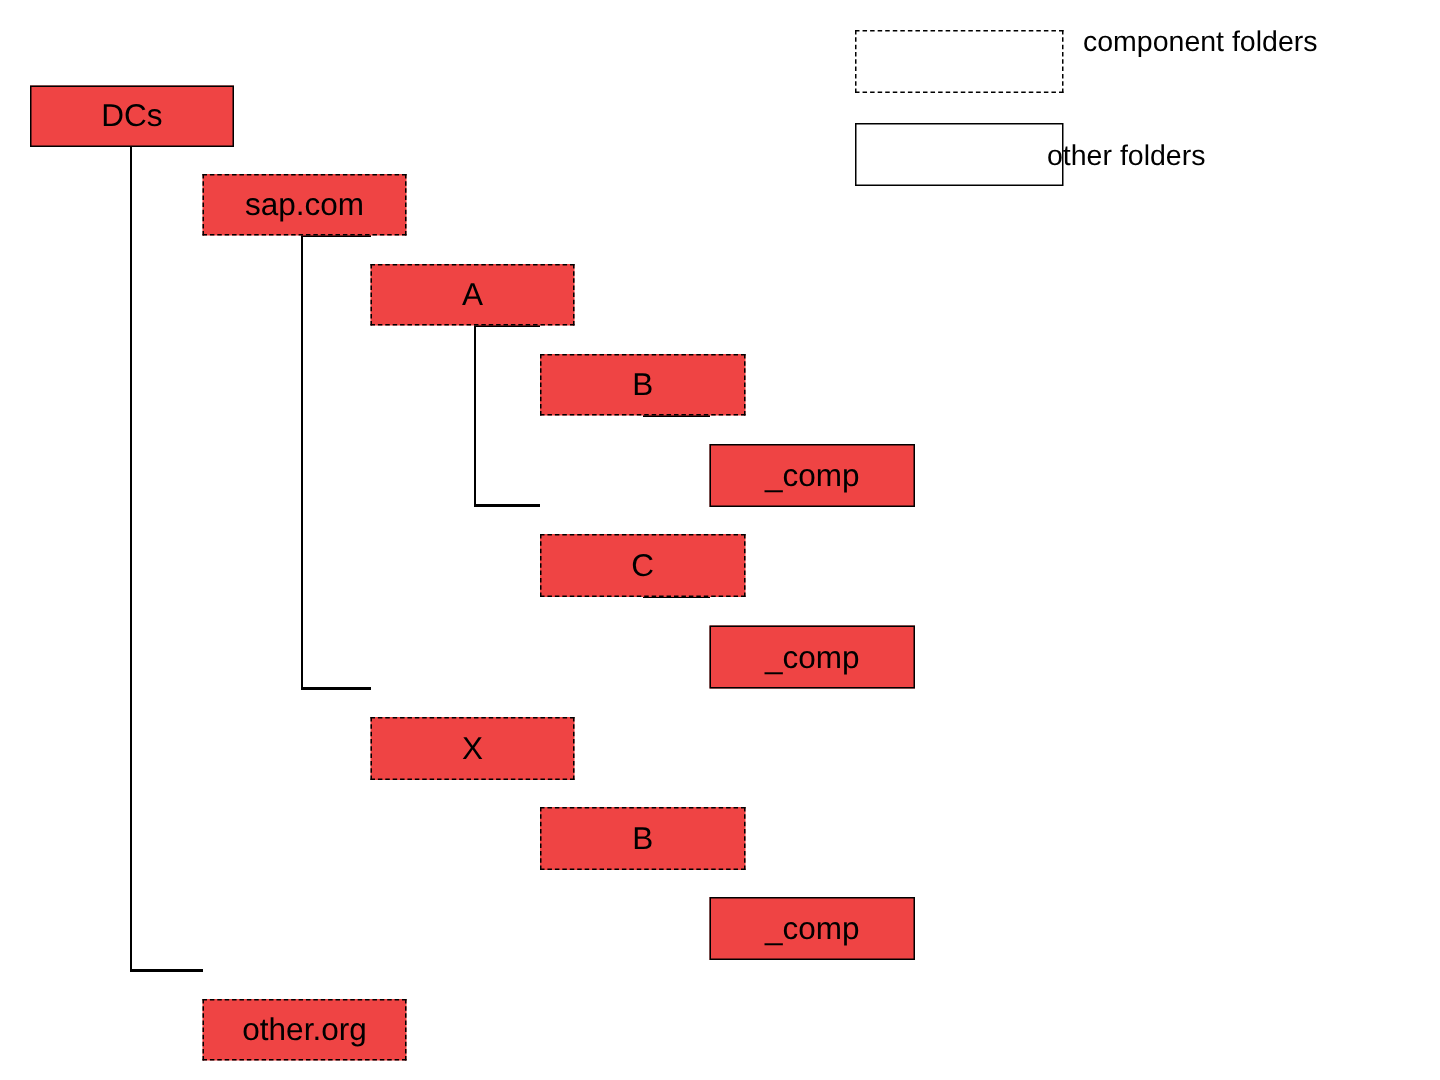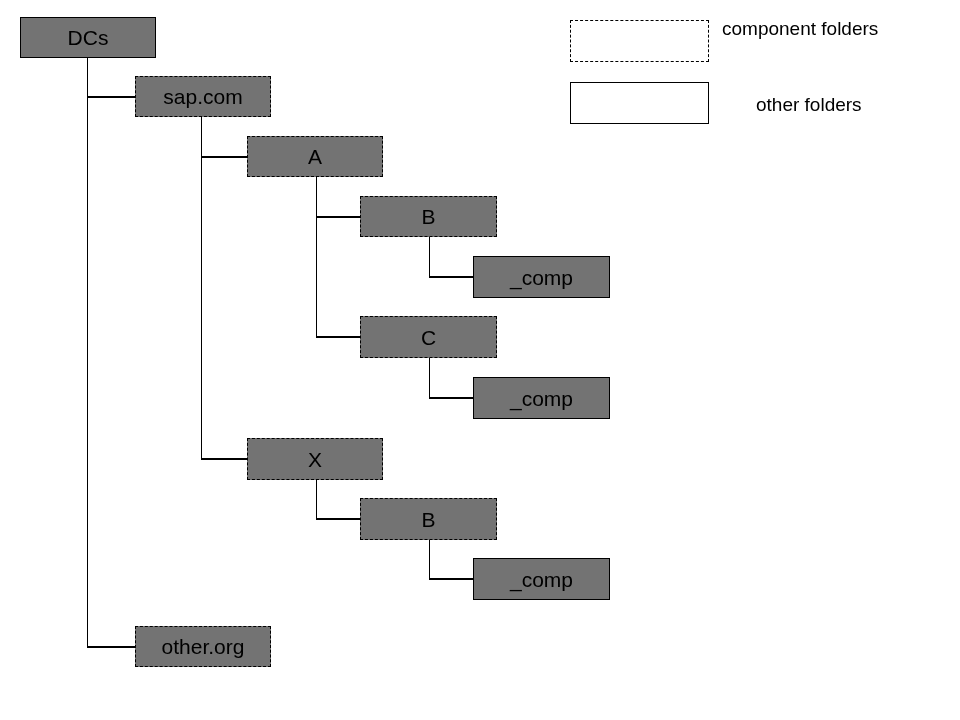--- a/index.html
+++ b/index.html
@@ -34,25 +34,26 @@
     stroke-width: 1.4;
     shape-rendering: crispEdges;
   }
   
   .node {
     position: absolute;
     box-sizing: border-box;
     display: flex;
     align-items: center;
     justify-content: center;
-    background: #737373;
+    background: #ef4444;
     font-size: 21px;
     line-height: 1;
     color: #000000;
     white-space: nowrap;
+    margin-top: 40px;
   }
   .node.component {
     border: 1.3px dashed #000000;
     text-align: center;
   }
   .node.other {
     border: 1.3px solid #000000;
   }
   
   .legend-swatch {
@@ -125,16 +126,16 @@
       </div>
       <div class="node component" style="left: 135px; top: 626px; width: 136px; height: 41px;">
         <span>other.org</span>
       </div>
     </div>
 
   <div id="legend-layer">
       <div class="legend-swatch component" style="left: 570px; top: 20px; width: 139px; height: 42px;"></div>
       <div class="legend-label" style="left: 722px; top: 19px;">component folders</div>
       <div class="legend-swatch other" style="left: 570px; top: 82px; width: 139px; height: 42px;"></div>
-      <div class="legend-label" style="left: 756px; top: 95px;">other folders</div>
+      <div class="legend-label" style="left: 698px; top: 95px;">other folders</div>
     </div>
 
 </div>
 
 </body></html>

